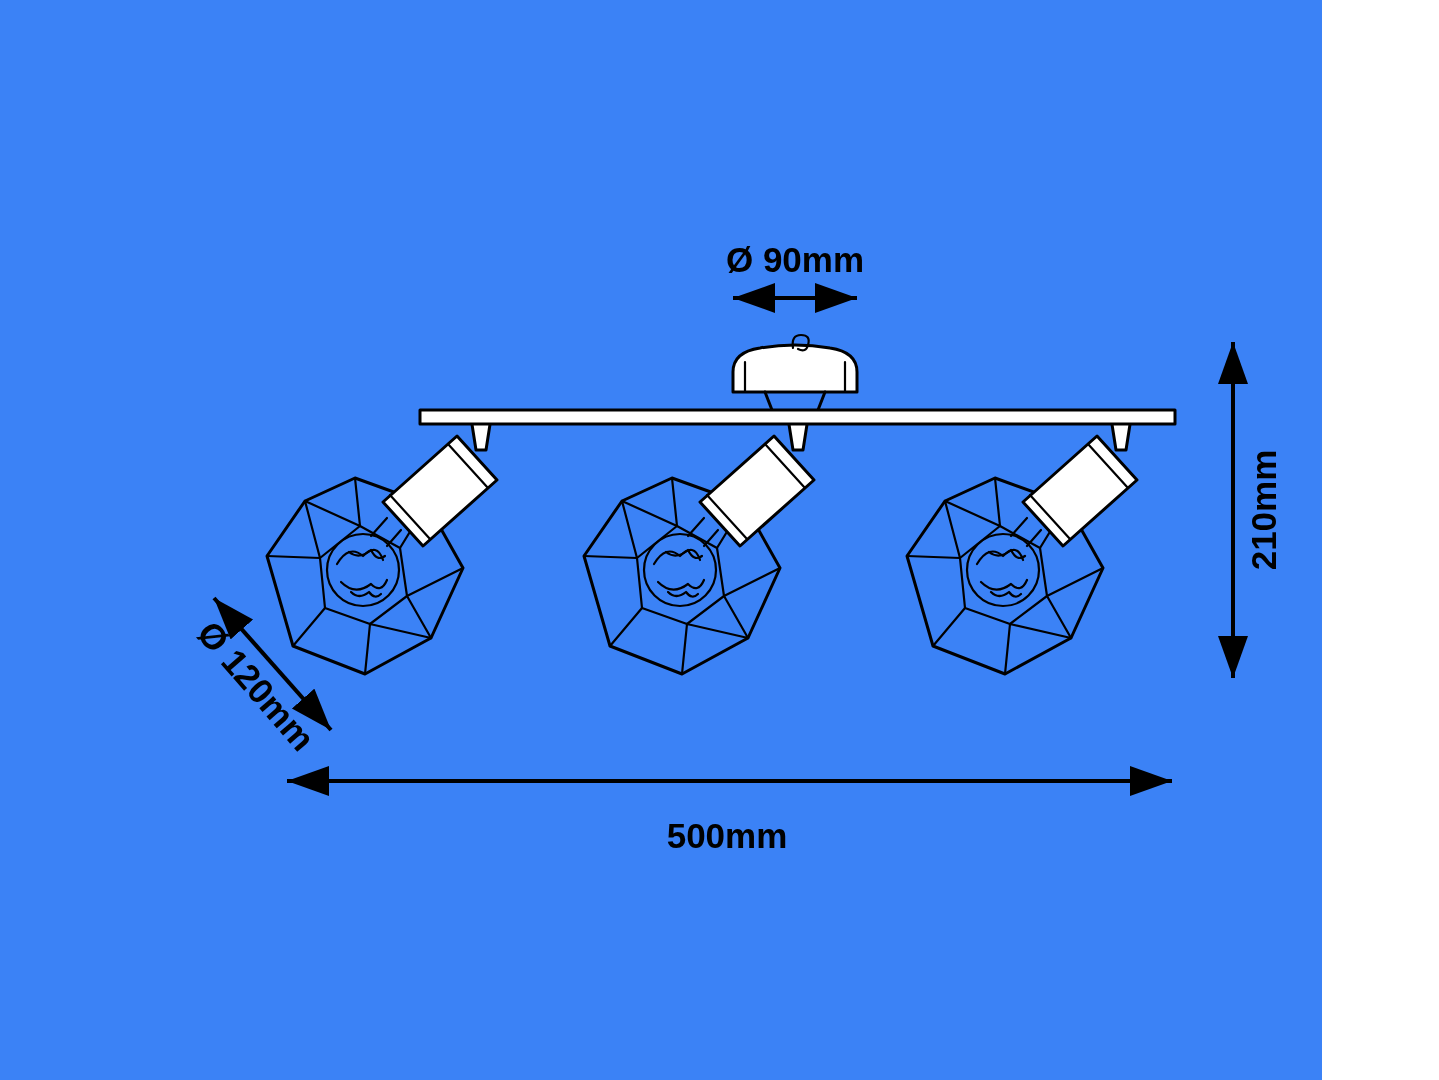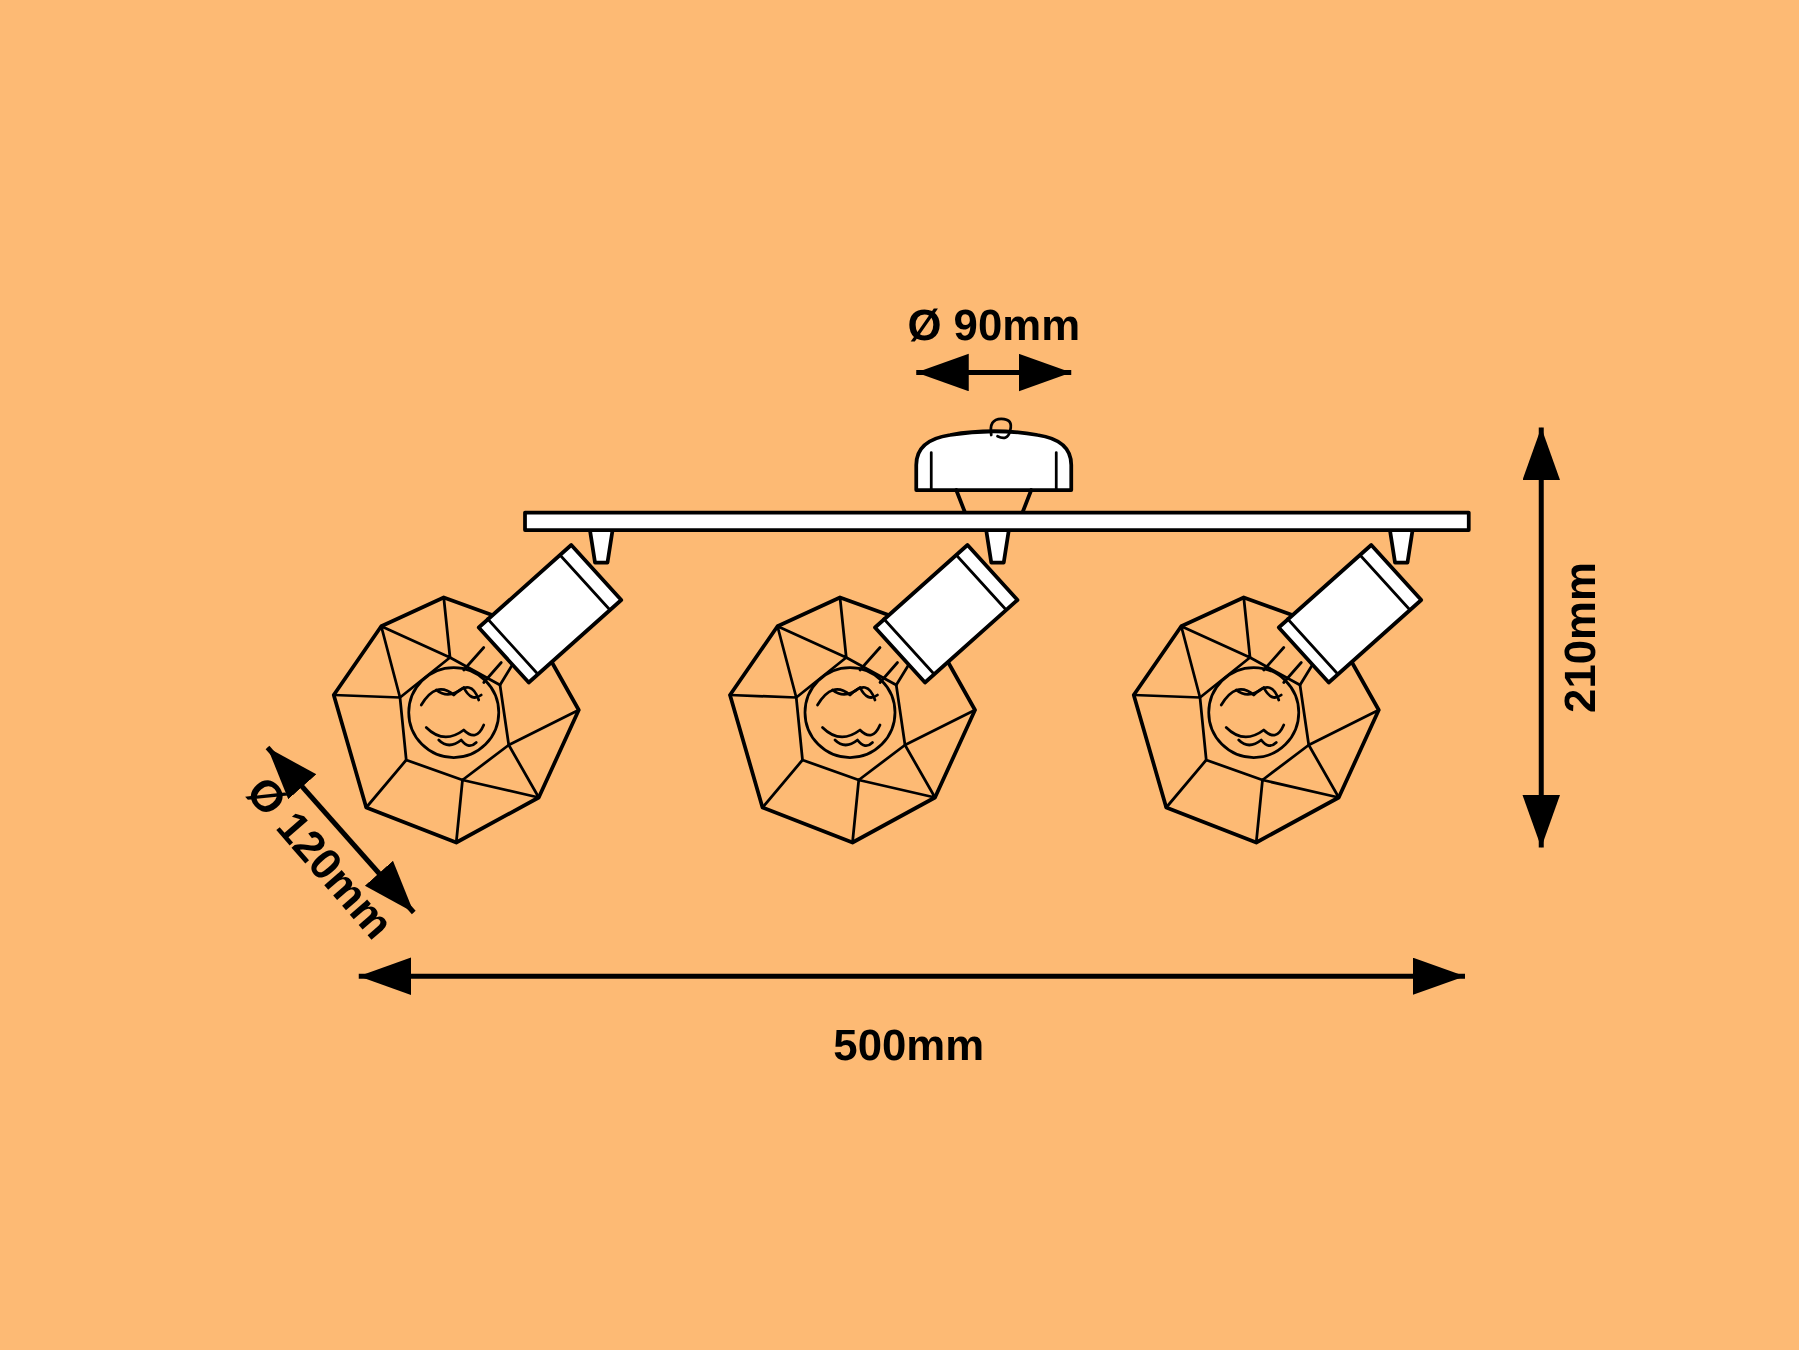--- a/index.html
+++ b/index.html
@@ -1,23 +1,23 @@
 <!DOCTYPE html>
 <html><head>
 <meta charset="utf-8">
 <style>
   html, body {
     margin: 0;
     padding: 0;
     background: #ffffff;
   }
   .canvas {
-    width: 1439px;
+    width: 1322px;
     height: 1080px;
-    background: #fdba74;
+    background: #3b82f6;
     position: relative;
     overflow: hidden;
     text-decoration: underline;
   }
   svg { display: block; }
   .dim-label {
     font-family: "Liberation Sans", "DejaVu Sans", sans-serif;
     font-weight: 700;
     font-size: 35px;
     fill: #000000;

